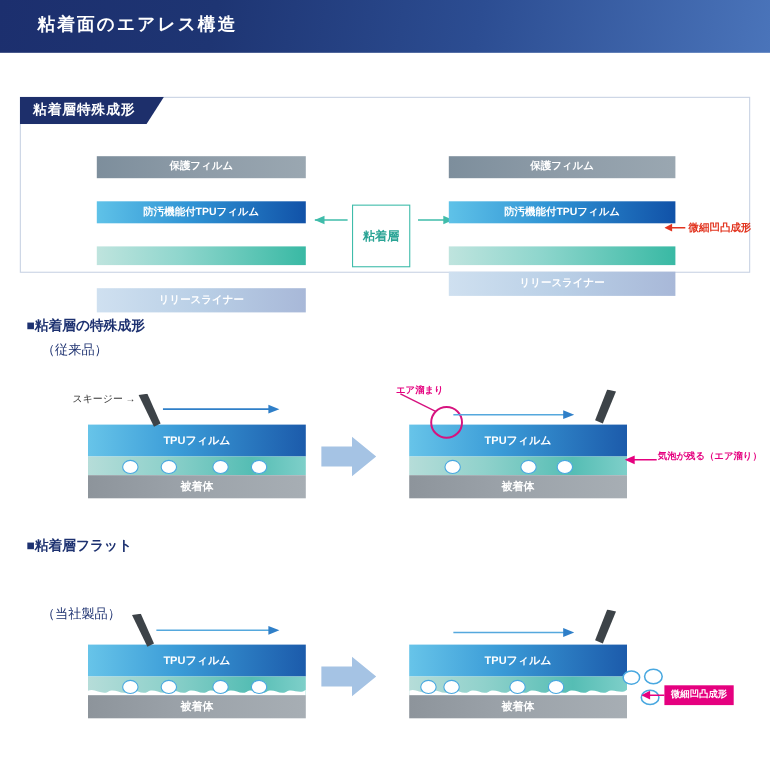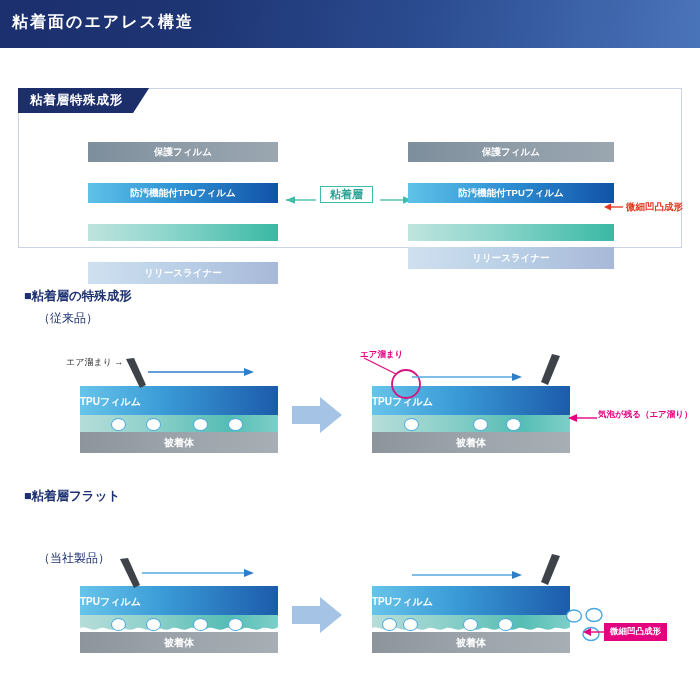--- a/index.html
+++ b/index.html
@@ -11,21 +11,21 @@
     position:relative;
   }
   .page{position:relative;width:700px;height:700px;}
 
   
   .banner{
     position:absolute;left:0;top:0;width:700px;height:48px;
     background:linear-gradient(100deg,#1c2f6e 0%,#1e3573 28%,#2c4d92 62%,#4a74ba 100%);
   }
   .banner-title{
-    position:absolute;left:12px;top:12px;
+    position:absolute;left:34px;top:12px;
     color:#ffffff;font-size:16px;font-weight:bold;letter-spacing:2px;
     white-space:nowrap;
   }
 
   
   .panel{
     position:absolute;left:18px;top:88px;width:664px;height:160px;
     border:1px solid #c9d3e4;background:#ffffff;box-sizing:border-box;
   }
   .panel-tab{
@@ -50,36 +50,36 @@
   .l-tpu{background:linear-gradient(90deg,#5fc2e8 0%,#2f93d4 45%,#1152a8 100%);}
   .l-adh{height:17px;background:linear-gradient(90deg,#bfe4de 0%,#8fd6cd 40%,#39b9a4 100%);}
   .l-adh.wavy{margin-bottom:6px;}
   .l-liner{background:linear-gradient(90deg,#cfe0f0 0%,#b9cfe6 50%,#a8b8d8 100%);height:22px;line-height:22px;}
 
   
   .adh-box{
     position:absolute;left:320px;top:186px;
     border:1.6px solid #3fbcaa;color:#2aa495;
     font-size:11px;font-weight:bold;
-    padding:0 9px;background:#fff;white-space:nowrap;
+    padding:20px 9px;background:#fff;white-space:nowrap;
   }
 
   
   .red-anno{
     position:absolute;color:#e2341f;font-size:9.5px;font-weight:bold;white-space:nowrap;
   }
 
   
   .sec-head{position:absolute;color:#1d3170;font-size:12.5px;font-weight:bold;white-space:nowrap;}
   .sec-sub{position:absolute;color:#1d3170;font-size:12px;white-space:nowrap;}
   .dgm-body{position:absolute;width:198px;}
   .film{
     position:relative;height:29px;
     background:linear-gradient(90deg,#67c4e9 0%,#3a9bd7 42%,#1c5bab 100%);
-    color:#fff;font-size:10px;font-weight:bold;line-height:32px;
+    color:#fff;font-size:10px;font-weight:bold;text-align:center;line-height:32px;
   }
   .adhes{
     position:relative;height:17px;
     background:linear-gradient(90deg,#b6ddd9 0%,#8fd1cb 35%,#55bdb4 75%,#7ecfc9 100%);
   }
   .subst{
     position:relative;height:21px;
     background:linear-gradient(90deg,#8d949b 0%,#9aa1a8 40%,#a7aeb4 100%);
     color:#fff;font-size:10px;font-weight:bold;text-align:center;line-height:21px;
   }
@@ -133,21 +133,21 @@
 
   <svg style="position:absolute;left:604px;top:202px;width:20px;height:10px">
     <line x1="19" y1="5" x2="3" y2="5" stroke="#e2341f" stroke-width="1.3"></line>
     <polygon points="0,5 7,1.5 7,8.5" fill="#e2341f"></polygon>
   </svg>
   <div class="red-anno" style="left:626px;top:201px;">微細凹凸成形</div>
 
   <div class="sec-head" style="left:24px;top:288px;">■粘着層の特殊成形</div>
   <div class="sec-sub" style="left:38px;top:310px;">（従来品）</div>
 
-  <div class="skl" style="left:66px;top:356px;">エア溜まり →</div>
+  <div class="skl" style="left:66px;top:356px;">スキージー →</div>
 
   <div class="dgm-body" style="left:80px;top:386px;">
     <div class="film">TPUフィルム</div>
     <div class="adhes">
       <div class="bubble" style="left:31px;"></div>
       <div class="bubble" style="left:66px;"></div>
       <div class="bubble" style="left:113px;"></div>
       <div class="bubble" style="left:148px;"></div>
     </div>
     <div class="subst">被着体</div>

